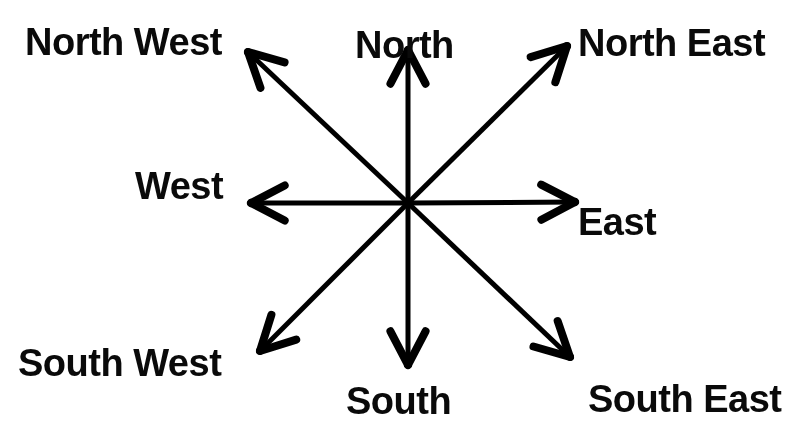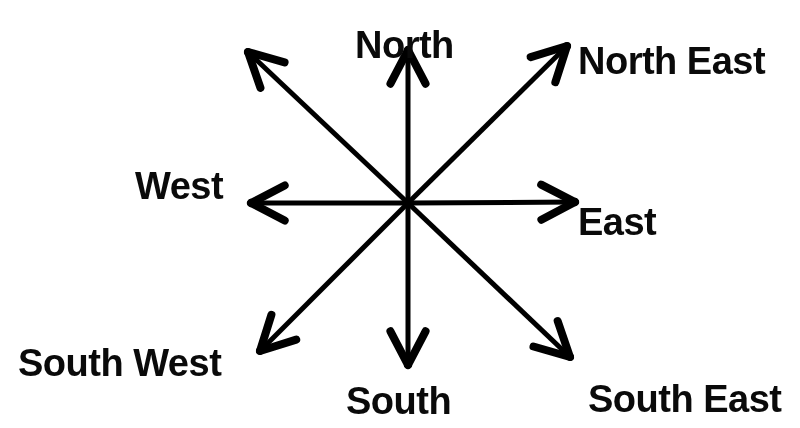--- a/index.html
+++ b/index.html
@@ -26,21 +26,21 @@
     position: absolute;
     font-weight: 700;
     font-size: 38px;
     line-height: 1.0;
     color: #0a0a0a;
     letter-spacing: -0.5px;
     white-space: nowrap;
     user-select: none;
   }
   .lbl-north      { left: 355px; top: 20px; margin-top: 6px;   }
-  .lbl-north-east { left: 578px; top: 42px; text-align: right;  }
+  .lbl-north-east { left: 578px; top: 24px; text-align: right;  }
   .lbl-east       { left: 578px; top: 187px; margin-top: 16px; }
   .lbl-south-east { left: 588px; top: 380px; }
   .lbl-south      { left: 346px; top: 382px; }
   .lbl-south-west { left: 18px;  top: 344px; }
   .lbl-west       { left: 135px; top: 167px; }
   .lbl-north-west { left: 25px;  top: 23px;  }
 </style>
 </head>
 <body>
 
@@ -96,14 +96,15 @@
   <span class="dir-label lbl-east">East</span>
 
   <span class="dir-label lbl-south-east">South East</span>
 
   <span class="dir-label lbl-south">South</span>
 
   <span class="dir-label lbl-south-west">South West</span>
 
   <span class="dir-label lbl-west">West</span>
 
+  <span class="dir-label lbl-north-west">North West</span>
 
 </div>
 
 </body></html>

